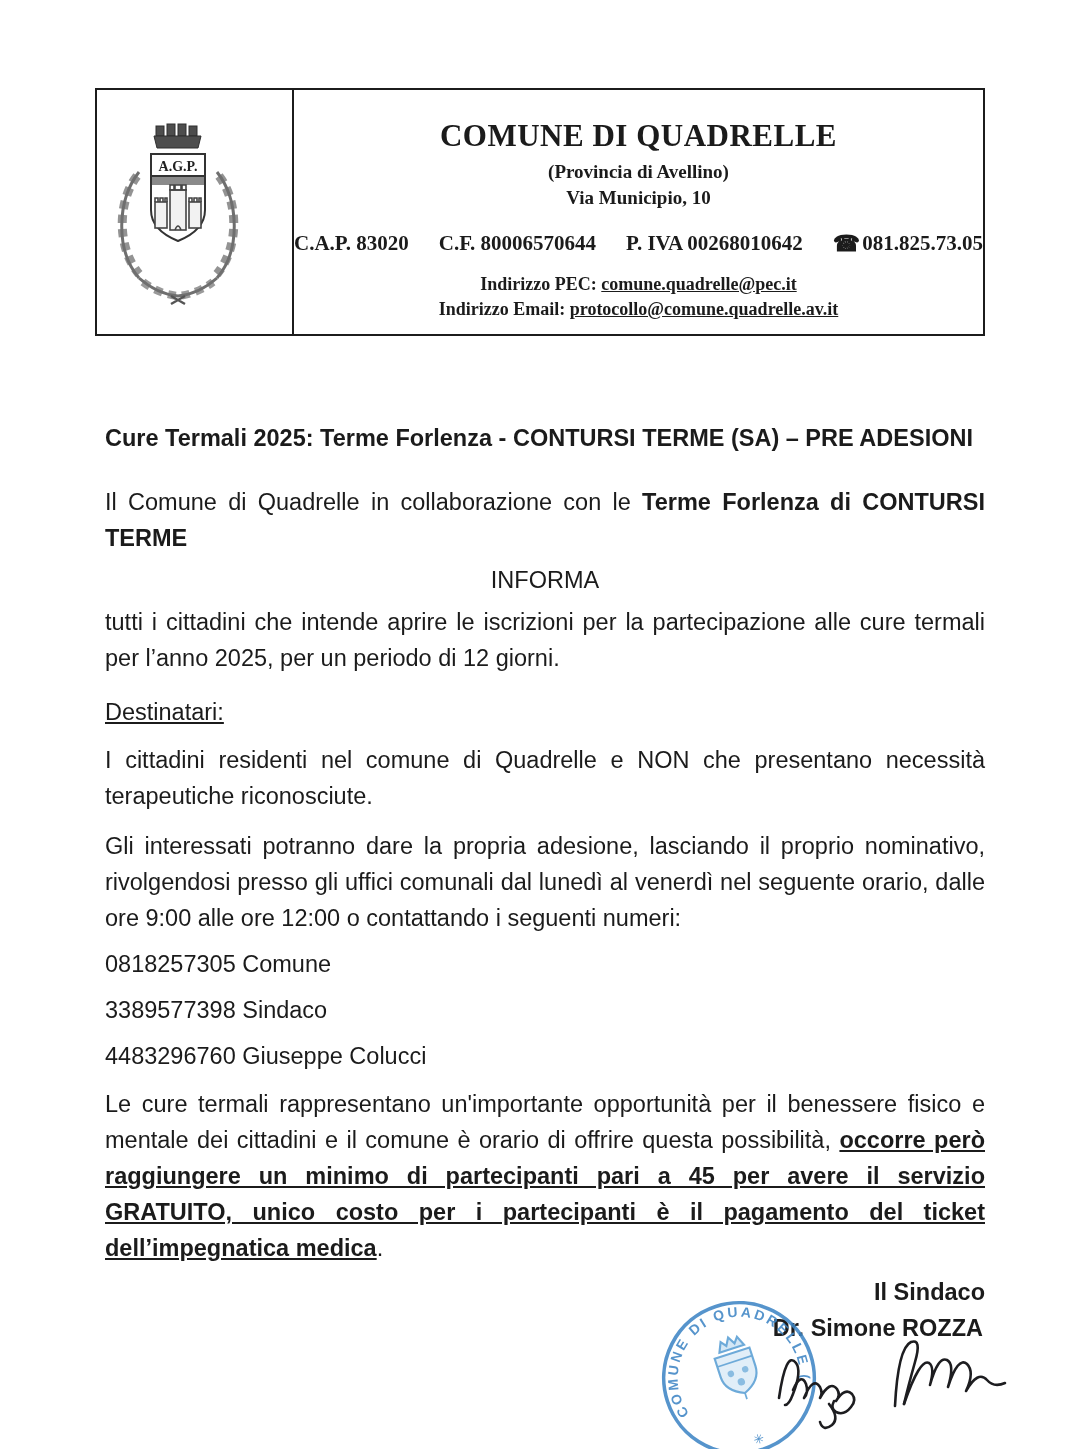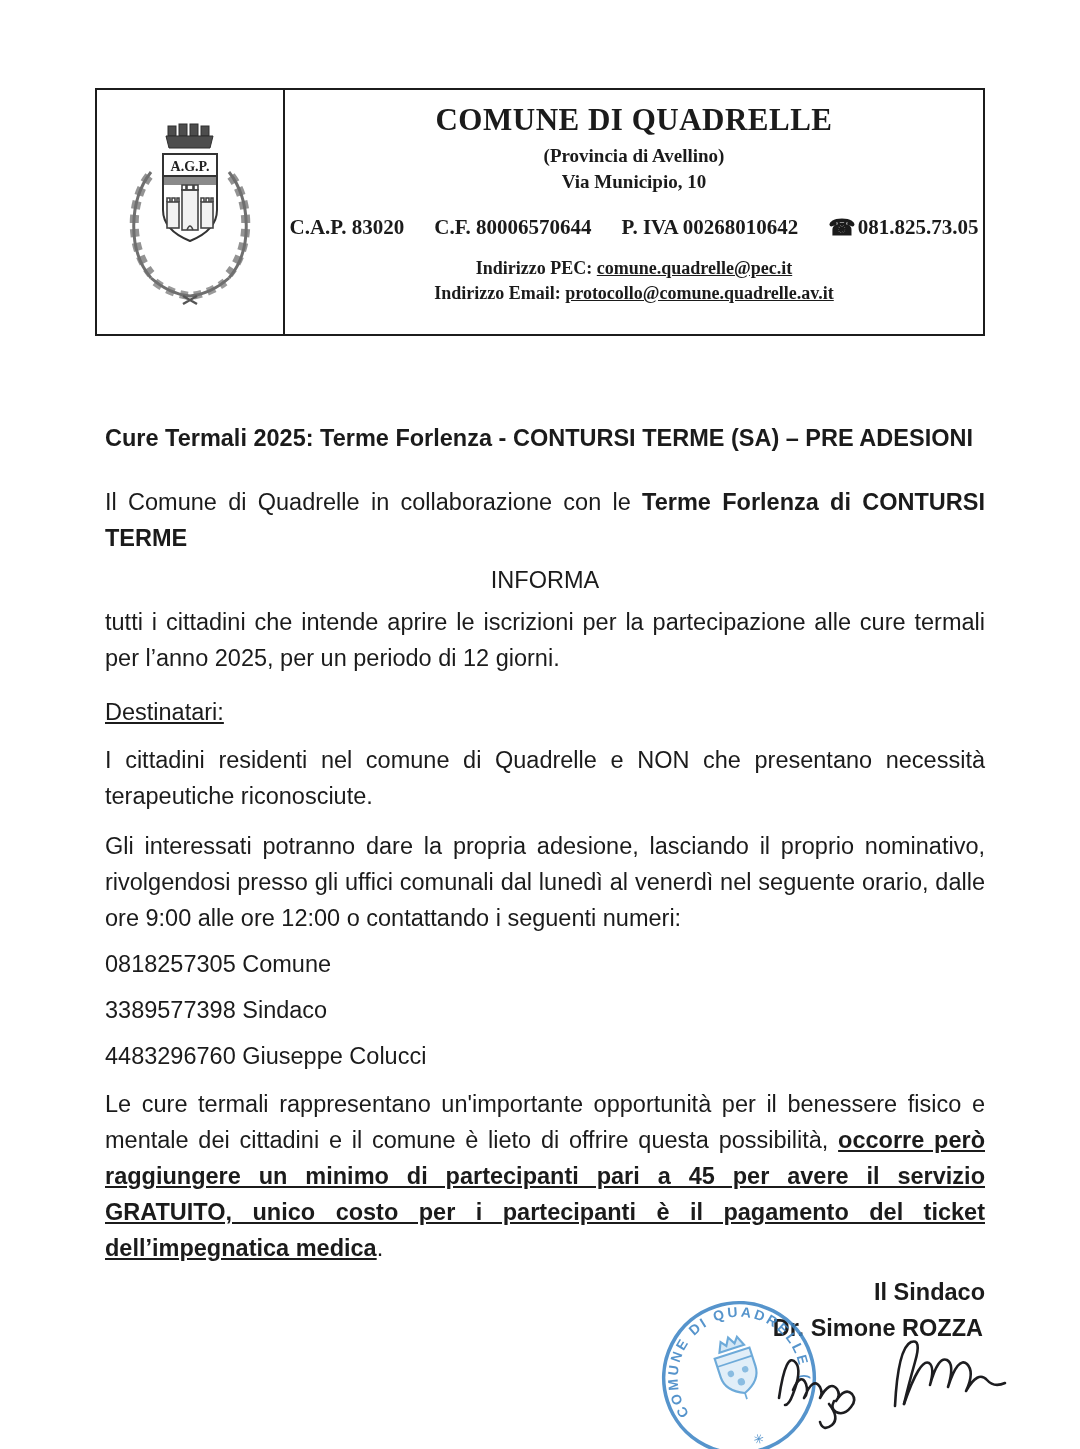--- a/index.html
+++ b/index.html
@@ -20,26 +20,26 @@
     position: absolute;
     left: 95px; top: 88px;
     width: 890px; height: 248px;
     border: 2px solid #1c1c1c;
     display: flex;
     font-family: "Liberation Serif", serif;
   }
   .crest-cell {
     width: 188px;
     border-right: 2px solid #1c1c1c;
-    display: flex; align-items: center; justify-content: center;
+    display: flex; align-items: center;  margin-left: 12px;
   }
   .head-info {
     flex: 1;
     text-align: center;
-    padding-top: 12px;
+    padding-top: 28px;
   }
   .org-name   { font-size: 31px; font-weight: bold; letter-spacing: .5px; }
   .province   { font-size: 19px; font-weight: bold; margin-top: 7px; }
   .street     { font-size: 19px; font-weight: bold; margin-top: 4px; }
   .ids-line   {
     font-size: 21px; font-weight: bold; margin-top: 22px;
     display: flex; justify-content: center; gap: 30px; white-space: nowrap;
   }
   .tel-wrap { display: inline-flex; align-items: center; }
   .tel-icon { font-size: 22px; margin-right: 2px; line-height: 1; }
@@ -179,21 +179,21 @@
 
     <p class="para p3">Gli interessati potranno dare la propria adesione, lasciando il proprio nominativo, rivolgendosi presso gli uffici comunali dal lunedì al venerdì nel seguente orario, dalle ore 9:00 alle ore 12:00 o contattando i seguenti numeri:</p>
 
     <p class="contact"><span>0818257305</span>
       <span>Comune</span></p>
     <p class="contact"><span>3389577398</span>
       <span>Sindaco</span></p>
     <p class="contact"><span>4483296760</span>
       <span>Giuseppe Colucci</span></p>
 
-    <p class="para closing"><span>Le cure termali rappresentano un'importante opportunità per il benessere fisico e mentale dei cittadini e il comune è lieto di offrire questa possibilità,</span>
+    <p class="para closing"><span>Le cure termali rappresentano un'importante opportunità per il benessere fisico e mentale dei cittadini e il comune è orario di offrire questa possibilità,</span>
       <span class="bu">occorre però raggiungere un minimo di partecipanti pari a 45 per avere il servizio GRATUITO, unico costo per i partecipanti è il pagamento del ticket dell’impegnatica medica</span><span>.</span></p>
 
     <div class="sig-block">
       <div class="sig-role">Il Sindaco</div>
       <div class="sig-name">Dr. Simone ROZZA</div>
 
       <svg class="stamp" viewBox="0 0 160 160">
         <g transform="rotate(-18 80 80)" fill="none" stroke="#3f86c5">
           <circle cx="80" cy="80" r="70" stroke-width="3.4"></circle>
           <defs>

